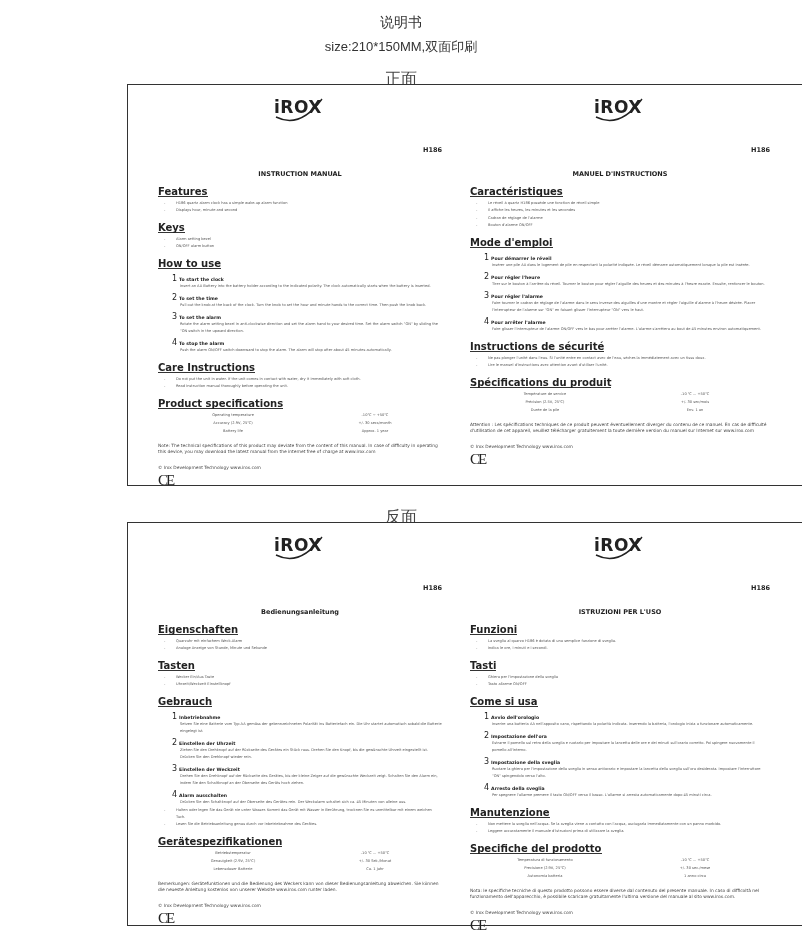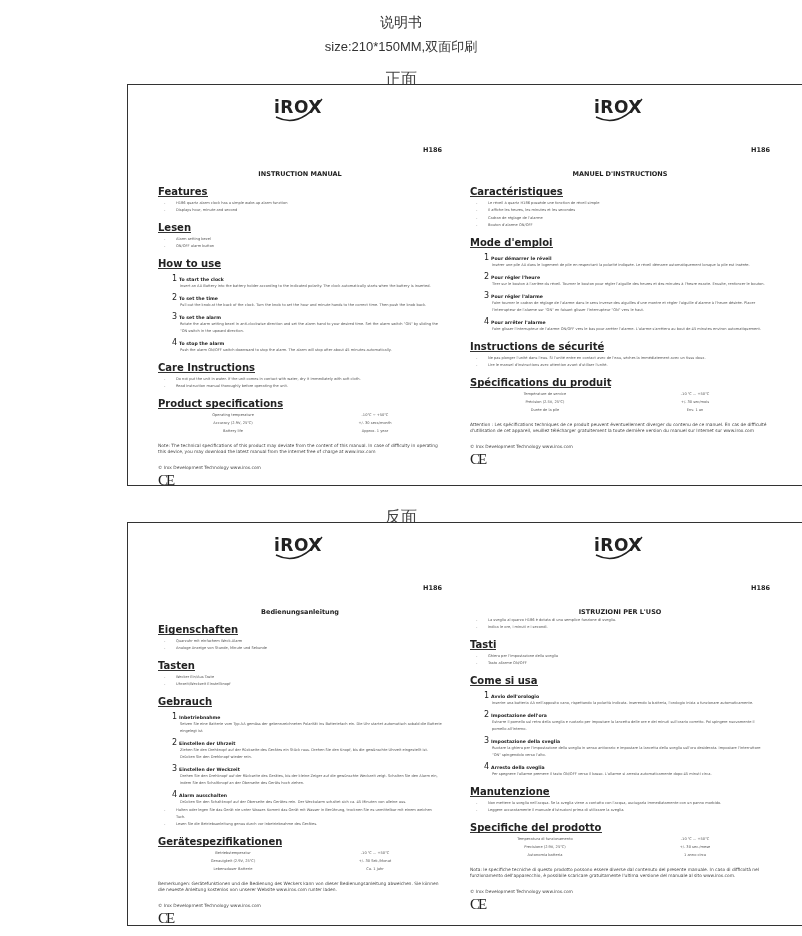--- a/index.html
+++ b/index.html
@@ -50,21 +50,21 @@
     </svg>
     <span class="logo-word">iROX</span>
   </div>
   <div class="model">H186</div>
   <div class="mtitle">INSTRUCTION MANUAL</div>
   <div><span class="sec">Features</span></div>
   <ul>
         <li>H186 quartz alarm clock has a simple wake-up alarm function</li>
         <li>Displays hour, minute and second</li>
       </ul>
-  <div><span class="sec">Lesen</span></div>
+  <div><span class="sec">Keys</span></div>
   <ul>
         <li>Alarm setting bezel</li>
         <li>ON/OFF alarm button</li>
       </ul>
   <div><span class="sec">How to use</span></div>
   <div>
         <div class="step">
           <div class="step-h"><span class="num">1</span><span>To start the clock</span></div>
           <div class="step-t">Insert an AA Battery into the battery holder according to the indicated polarity. The clock automatically starts when the battery is inserted.</div>
         </div>
@@ -232,20 +232,21 @@
 </div>
   <div class="panel pr">
   <div class="logo">
     <svg width="60" height="30" viewBox="0 0 60 30">
       <path d="M6 22 Q30 34 52 4" stroke="#222" stroke-width="1.4" fill="none"></path>
     </svg>
     <span class="logo-word">iROX</span>
   </div>
   <div class="model">H186</div>
   <div class="mtitle">ISTRUZIONI PER L'USO</div>
+  <div><span class="sec">Funzioni</span></div>
   <ul>
         <li>La sveglia al quarzo H186 è dotata di una semplice funzione di sveglia.</li>
         <li>Indica le ore, i minuti e i secondi.</li>
       </ul>
   <div><span class="sec">Tasti</span></div>
   <ul>
         <li>Ghiera per l'impostazione della sveglia</li>
         <li>Tasto allarme ON/OFF</li>
       </ul>
   <div><span class="sec">Come si usa</span></div>

